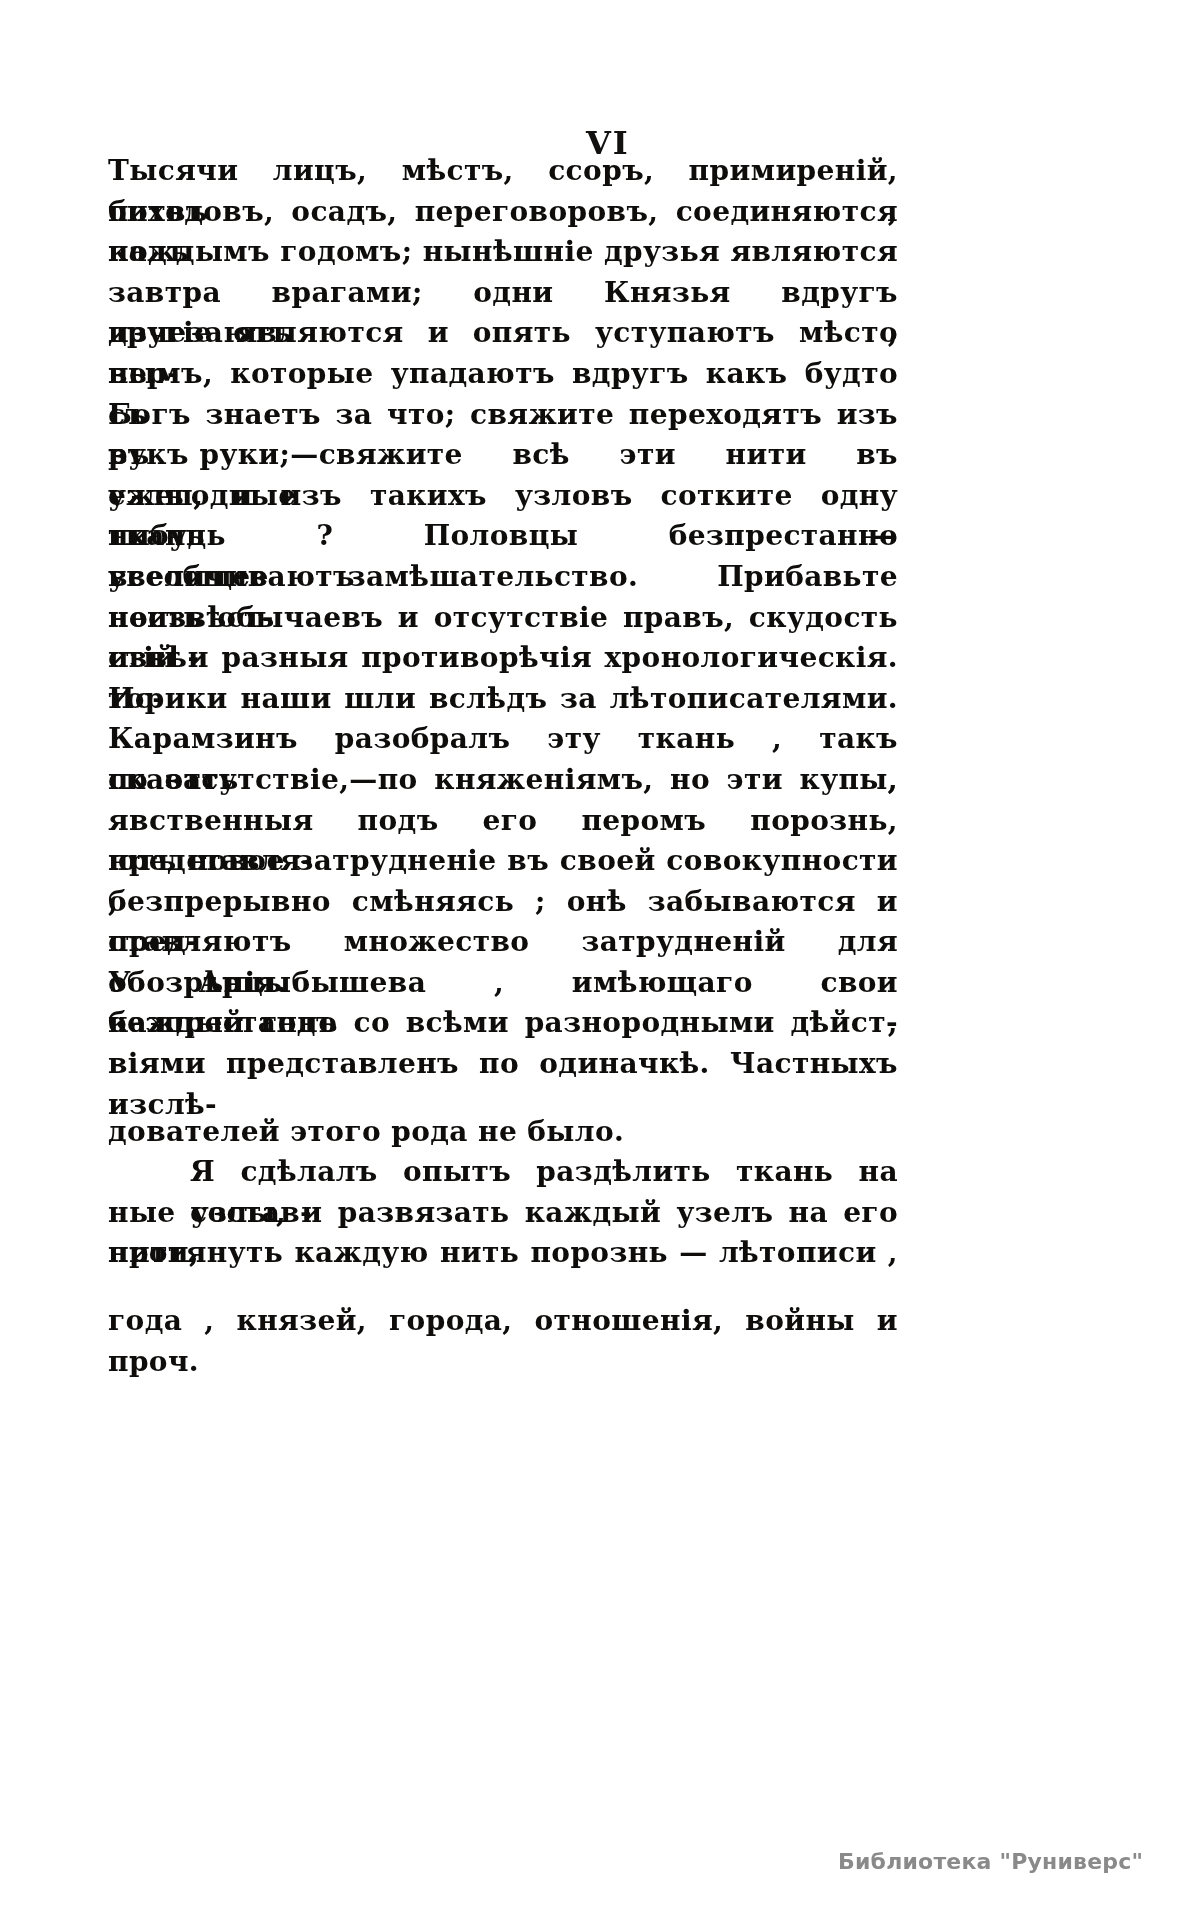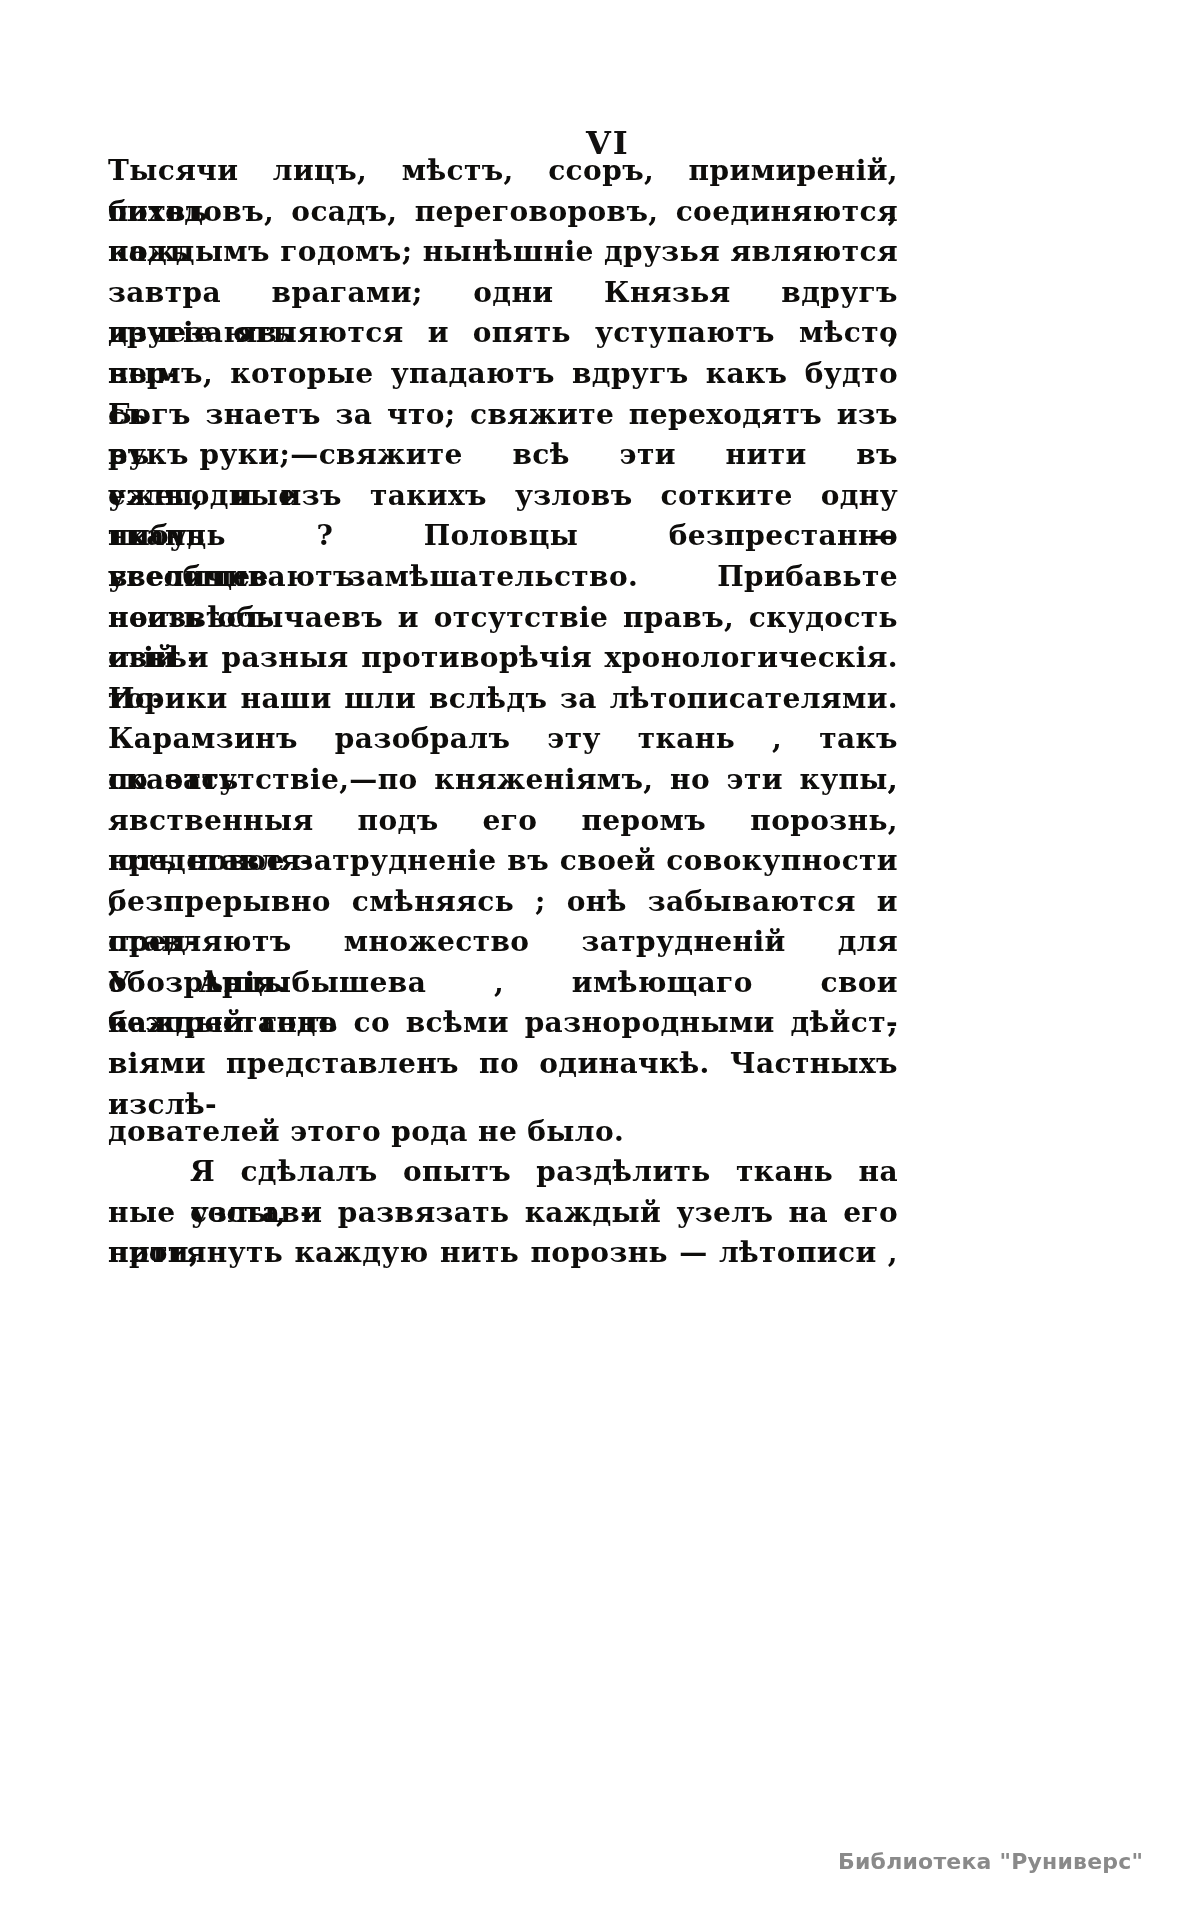--- a/index.html
+++ b/index.html
@@ -89,17 +89,18 @@
     <div class="line">ютъ новое затрудненіе въ своей совокупности ,</div>
     <div class="line">безпрерывно смѣняясь ; онѣ забываются и пред-</div>
     <div class="line">ставляютъ множество затрудненій для обозрѣнія.</div>
     <div class="line">У Арцыбышева ,  имѣющаго свои безпрестанно ,</div>
     <div class="line">каждый годъ со всѣми разнородными дѣйст-</div>
     <div class="line">віями представленъ по одиначкѣ.  Частныхъ изслѣ-</div>
     <div class="line line--para-end">дователей этого рода не было.</div>
     <div class="line line--indent">Я сдѣлалъ опытъ раздѣлить ткань на состав-</div>
     <div class="line">ные узлы, и развязать каждый узелъ на его нити,</div>
     <div class="line">протянуть каждую нить порознь — лѣтописи ,</div>
+    <div class="line line--para-end">года , князей, города, отношенія, войны и проч.</div>
   </div>
 
   <div class="watermark">Библиотека "Руниверс"</div>
 
 </div>
 
 </body></html>

